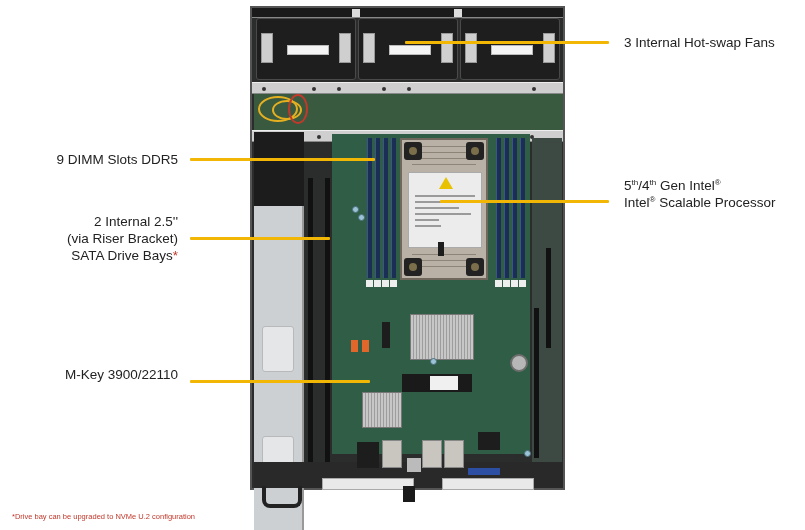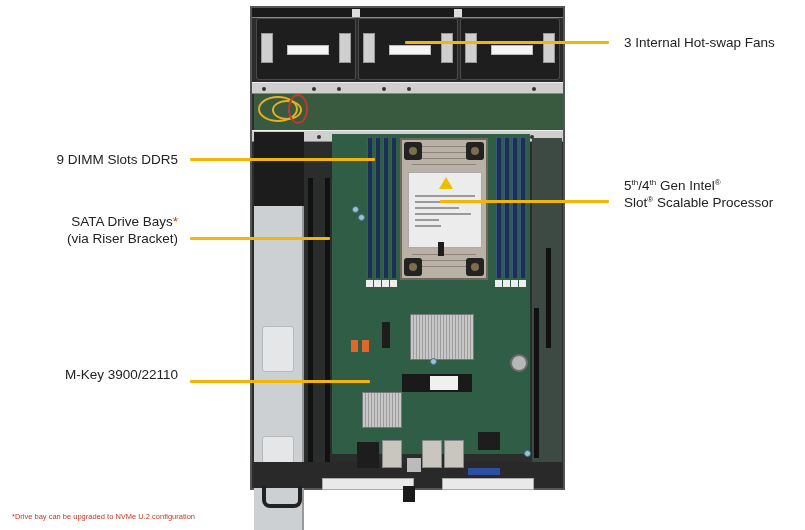--- a/index.html
+++ b/index.html
@@ -192,30 +192,31 @@
 
 <div class="label" style="left:624px; top:34px">
   <span>3 Internal  Hot-swap Fans</span>
 </div>
 
 <div class="label" style="left:624px; top:177px">
   <div>
     <span>5</span><sup>th</sup><span>/4</span><sup>th</sup><span> Gen Intel</span><sup>®</sup>
   </div>
   <div>
-    <span>Slot</span><sup>®</sup><span> Scalable Processor</span>
+    <span>Intel</span><sup>®</sup><span> Scalable Processor</span>
   </div>
 </div>
 
 <div class="label right" style="right:627px; top:151px">
   <span>9 DIMM  Slots DDR5</span>
 </div>
 
 <div class="label right" style="right:627px; top:213px">
+  <div>2 Internal 2.5''</div>
+  <div>(via Riser Bracket)</div>
   <div><span>SATA Drive Bays</span><span class="asterisk">*</span></div>
-  <div>(via Riser Bracket)</div>
 </div>
 
 <div class="label right" style="right:627px; top:366px">
   <div>M-Key 3900/22110</div>
 </div>
 
 <div class="footnote">*Drive bay can be upgraded  to NVMe U.2 configuration</div>
 
 </body></html>

